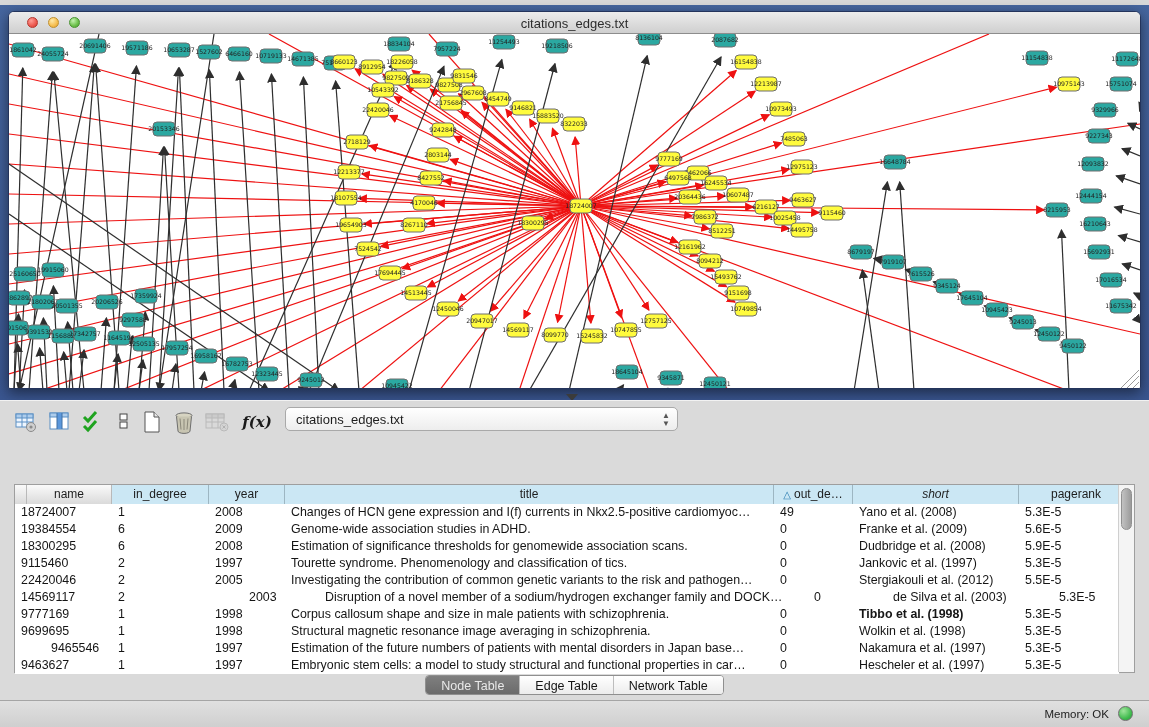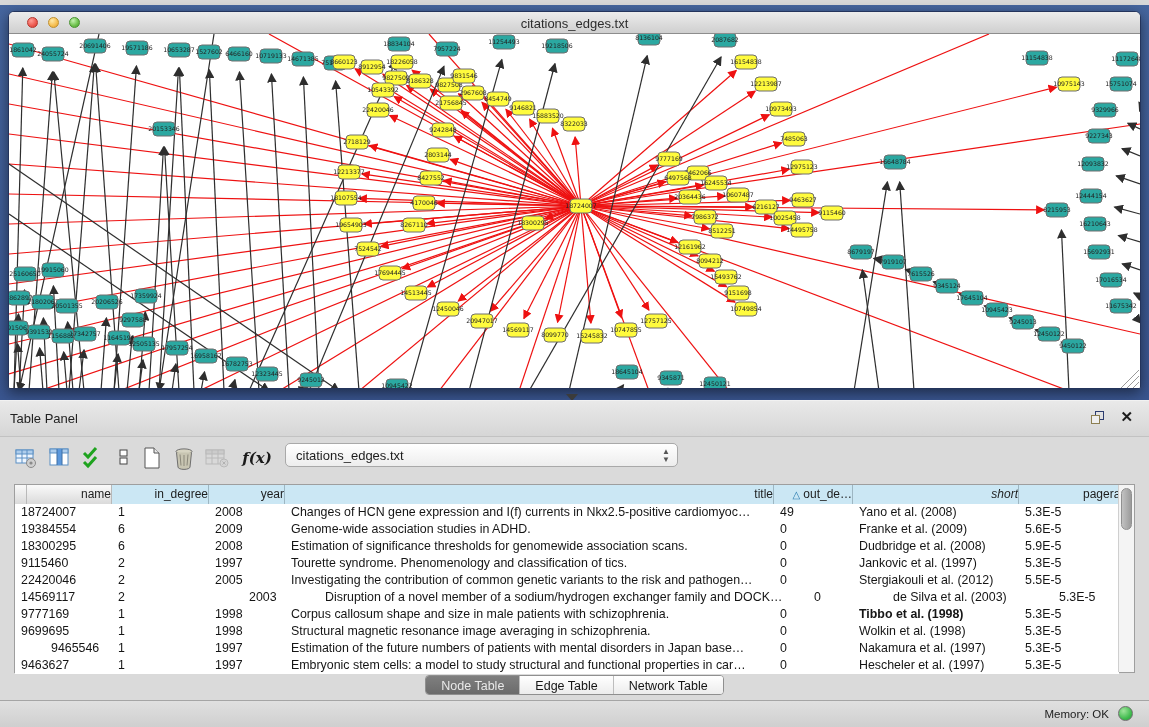--- a/index.html
+++ b/index.html
@@ -46,21 +46,21 @@
   .dropdown { position:absolute; left:285px; top:6px; width:393px; height:24px;
               background:linear-gradient(#ffffff,#ededed); border:1px solid #a9a9a9; border-radius:5px;
               font-size:13px; color:#1d1d1d; }
   .dropdown .val { position:absolute; left:10px; top:4px; }
   .dropdown .stepper { position:absolute; right:7px; top:4px; font-size:8px; color:#555; line-height:8px; text-align:center; }
 
   
   .tablewrap { position:absolute; left:14px; top:83px; width:1121px; height:189px;
                background:#fff; border:1px solid #9e9e9e; }
   .thead { display:flex; height:19px; }
-  .th { height:19px; font-size:12px; color:#1d1d1d; text-align:right; line-height:18px;
+  .th { height:19px; font-size:12px; color:#1d1d1d; text-align:center; line-height:18px;
         border-right:1px solid #9db6c2; overflow:hidden; white-space:nowrap; flex-shrink:0; }
   .th.gray { background:linear-gradient(#fafafa,#dadada); border-right:1px solid #b9b9b9; }
   .th.blue { background:#cbe7f4; }
   .th .sort { color:#2a7cb0; font-size:10px; margin-right:3px; }
   .thead { border-bottom:1px solid #8a8a8a; }
   .tbody { position:absolute; left:0; top:19px; width:1104px; height:170px; background:#fff; }
   .tr { display:flex; height:17px; }
   .td { font-size:12.4px; color:#151515; line-height:17px; padding-left:6px;
         white-space:nowrap; overflow:hidden; flex-shrink:0; }
   .vscroll { position:absolute; right:0; top:0; width:16px; height:187px; background:#f4f4f4;
@@ -511,28 +511,20 @@
             <line x1="1118" y1="354" x2="1130" y2="342" stroke="#9a9a9a"></line>
             <line x1="1124" y1="354" x2="1130" y2="348" stroke="#9a9a9a"></line>
           </svg>
       </div>
     </div>
 
     <div id="split-handle"></div>
   </div>
 
   <div id="table-panel">
-    <div class="panel-header">
-      <span class="ptitle">Table Panel</span>
-      <span class="float-btn">
-        <span class="sq1"></span>
-        <span class="sq2"></span>
-      </span>
-      <span class="close-btn">✕</span>
-    </div>
 
     <div class="toolbar">
       <button class="tool" style="left:14px">
         <span>
           <svg width="24" height="24">
               <rect x="2" y="4" width="17" height="13" fill="#eef6ff" stroke="#5b8fc4"></rect>
               <rect x="2" y="4" width="17" height="4" fill="#aecdec" stroke="#5b8fc4"></rect>
               <line x1="8" y1="4" x2="8" y2="17" stroke="#5b8fc4"></line>
               <line x1="13" y1="4" x2="13" y2="17" stroke="#5b8fc4"></line>
               <line x1="2" y1="12" x2="19" y2="12" stroke="#5b8fc4"></line>

